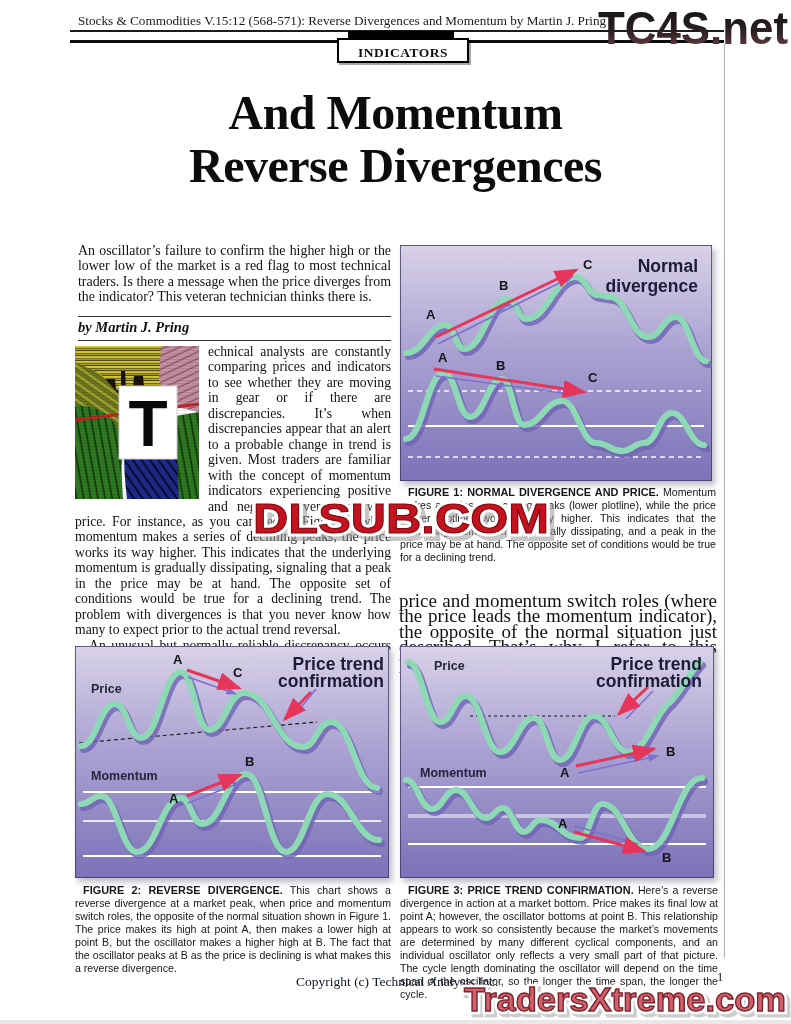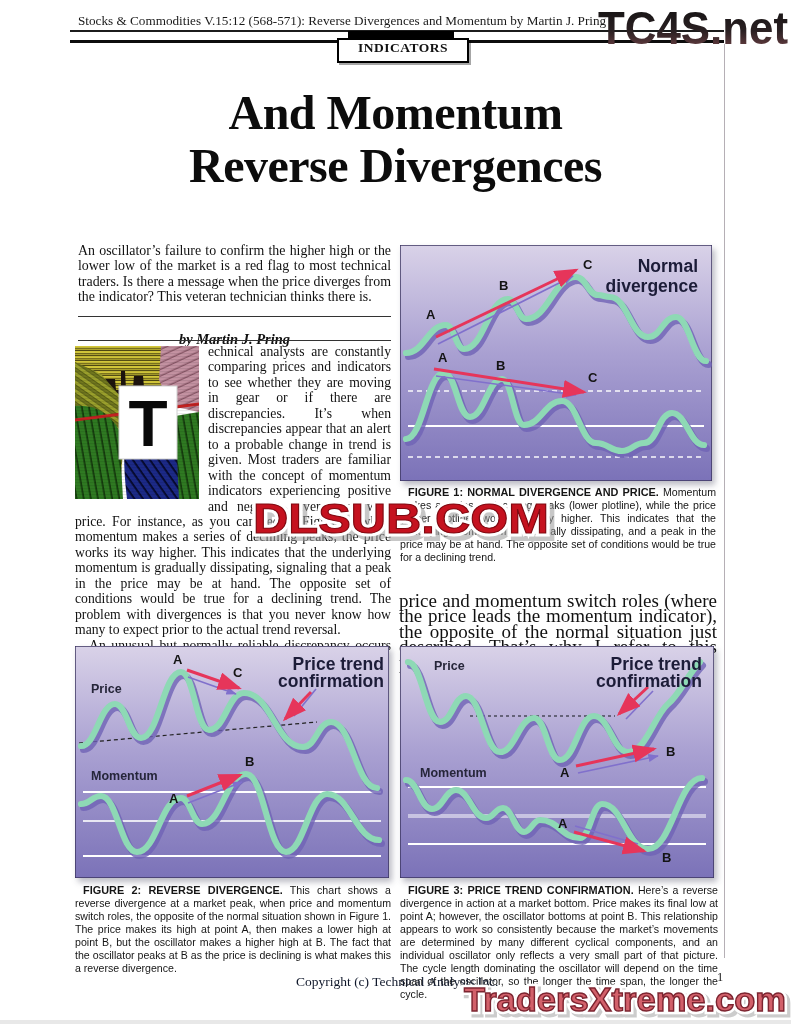--- a/index.html
+++ b/index.html
@@ -6,34 +6,34 @@
   .page{position:relative;width:791px;height:1020px;margin:0 auto;background:#ffffff;overflow:hidden;
         font-family:"Liberation Serif",serif;color:#111;}
   .abs{position:absolute;}
 
   
   .hdr-text{left:78px;top:13px;font-size:13.2px;color:#1a1a1a;}
   .rule-thin{left:70px;top:30px;width:654px;height:1.5px;background:#1c1c1c;}
   .rule-thick{left:70px;top:40px;width:654px;height:2.6px;background:#0d0d0d;}
   .kicker-bar{left:348px;top:31px;width:106px;height:10px;background:#000;}
   .kicker-box{left:337px;top:38px;width:128px;height:21px;background:#fff;border:2px solid #000;
-              box-shadow:2px 2px 0 rgba(0,0,0,.35);display:flex;align-items:flex-start;justify-content:center;}
+              box-shadow:2px 2px 0 rgba(0,0,0,.35);display:flex;align-items:flex-end;justify-content:center;}
   .kicker-box span{font-weight:bold;font-size:13.5px;letter-spacing:.5px;}
   .vrule{left:724px;top:44px;width:1px;height:914px;background:#b5afb5;}
 
   
   .title{left:0;top:86px;width:791px;text-align:center;font-weight:bold;font-size:48px;
          line-height:53px;letter-spacing:-.5px;color:#0c0c0c;}
 
   
   .standfirst{left:78px;top:243px;width:313px;font-size:13.9px;line-height:15.4px;
               text-align:justify;}
   .byrule1{left:78px;top:316px;width:313px;height:1px;background:#333;}
   .byrule2{left:78px;top:340px;width:313px;height:1px;background:#333;}
-  .byline{left:78px;top:319px;width:313px;text-align:center;font-weight:bold;font-style:italic;font-size:14.5px;margin-top:12px;}
+  .byline{left:78px;top:319px;width:313px;text-align:left;font-weight:bold;font-style:italic;font-size:14.5px;}
 
   .bodycol{left:75px;top:344px;width:316px;font-size:13.7px;line-height:15.45px;text-align:justify;}
   .bodycol p{margin:0;}
   .bodycol p + p{text-indent:14px;}
   .artwork{float:left;width:124px;height:153px;margin:2px 9px 3px 0;}
 
   .rightbody{left:399px;top:573px;width:318px;font-size:19px;line-height:15.45px;text-align:justify;margin-top:20px;}
   .rightbody p{margin:0;}
 
   

